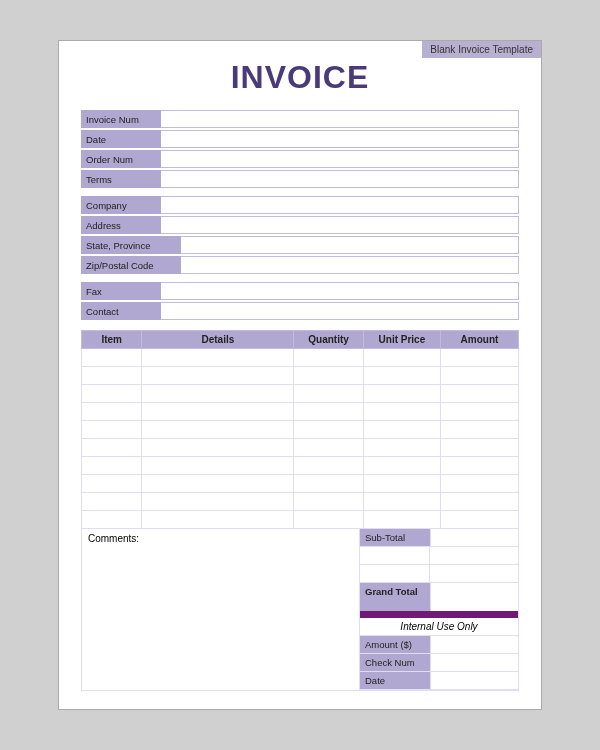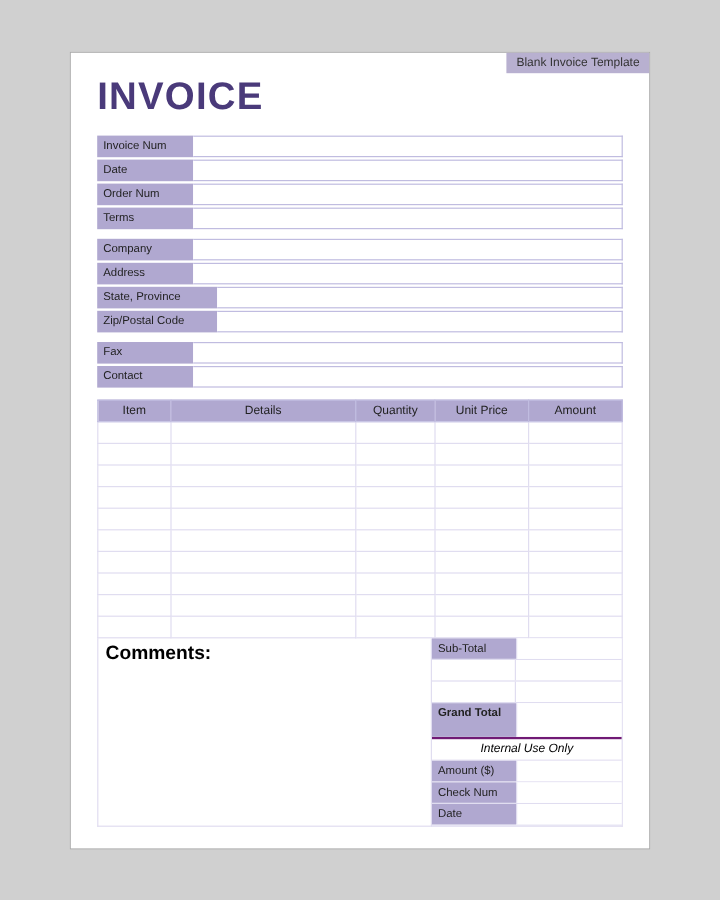--- a/index.html
+++ b/index.html
@@ -27,20 +27,21 @@
       color: #333;
       font-size: 10px;
       padding: 3px 8px;
     }
     .invoice-title {
       font-size: 32px;
       font-weight: 900;
       color: #4a3a7a;
       margin-bottom: 14px;
       letter-spacing: 1px;
+      text-align: center;
     }
     .info-section {
       margin-bottom: 8px;
       text-align: center;
     }
     .field-row {
       display: flex;
       align-items: stretch;
       margin-bottom: 2px;
       height: 18px;
@@ -69,43 +70,43 @@
     .items-table {
       width: 100%;
       border-collapse: collapse;
       margin-top: 10px;
       margin-bottom: 0;
     }
     .items-table th {
       background: #b0a8d0;
       color: #222;
       font-size: 10px;
-      font-weight: normal;
+      font-weight: bold;
       padding: 3px 14px;
       border: 1px solid #c0bce0;
       text-align: center;
     }
     .items-table td {
       border: 1px solid #e0ddf0;
       height: 18px;
       padding: 1px 3px;
     }
     .items-table td.details { width: 36%; }
     .comments-area {
       flex: 1;
       border: 1px solid #e0ddf0;
       border-top: none;
       padding: 4px 6px;
       font-size: 10px;
       min-height: 90px;
       border-right: none;
     }
     .comments-label {
-      font-weight: bold;
-      font-size: 16px;
+      font-weight: normal;
+      font-size: 10px;
     }
     .total-row {
       display: flex;
       border-bottom: 1px solid #e0ddf0;
       height: 18px;
     }
     .total-label {
       background: #b0a8d0;
       color: #222;
       font-size: 9.5px;
@@ -122,21 +123,21 @@
       align-items: flex-start;
       padding-top: 3px;
     }
     .total-value {
       flex: 1;
       background: #fff;
       border-left: 1px solid #e0ddf0;
     }
     .grand-total-row {
       display: flex;
-      border-bottom: 2px solid #701a75;
+      border-bottom: 7px solid #701a75;
       min-height: 28px;
     }
     .internal-use-row {
       text-align: center;
       font-size: 10px;
       font-style: italic;
       padding: 3px 0;
       border-bottom: 1px solid #e0ddf0;
     }
     .payment-row {

